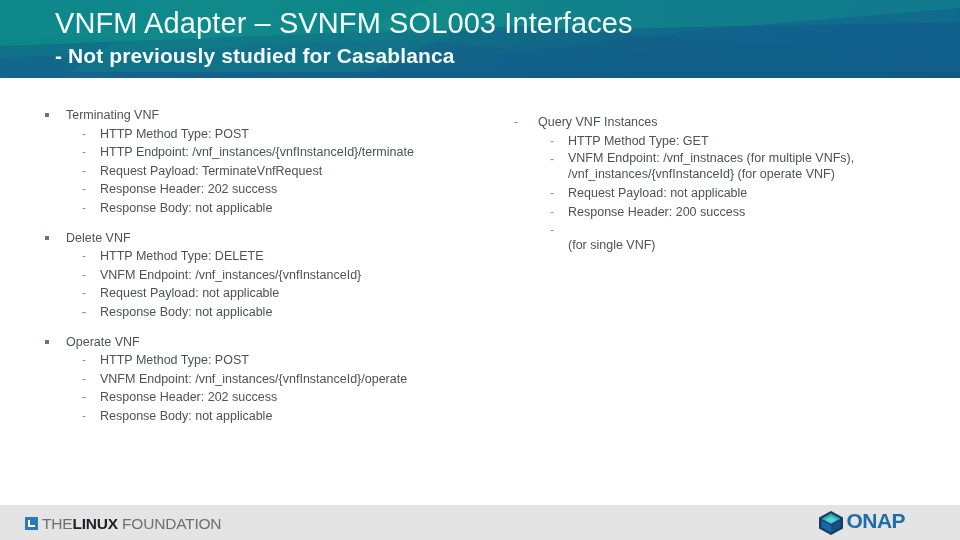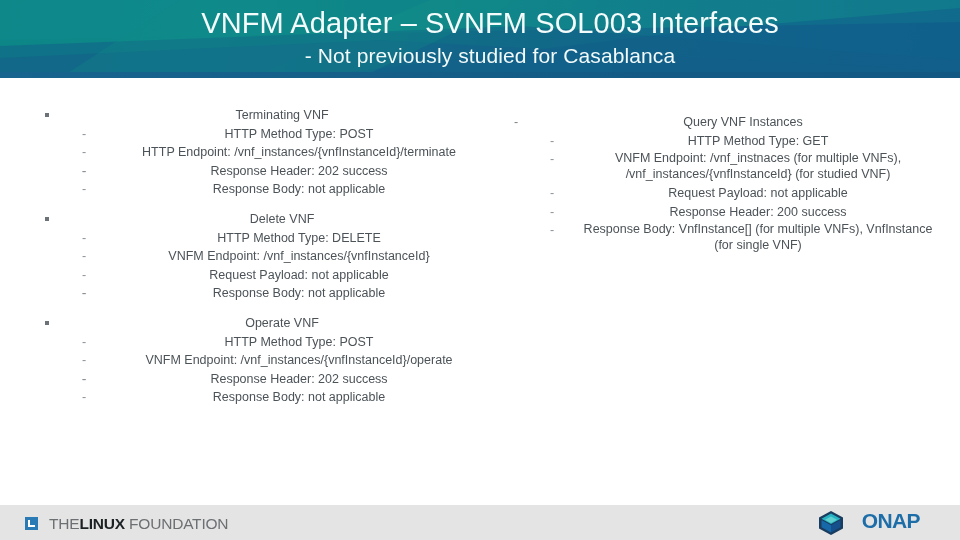--- a/index.html
+++ b/index.html
@@ -13,21 +13,20 @@
     background: #ffffff;
     font-family: "Liberation Sans", sans-serif;
     -webkit-font-smoothing: antialiased;
   }
 
   .slide {
     position: relative;
     width: 960px;
     height: 436px;
     background: #ffffff;
-    text-align: center;
   }
 
   
   .header {
     position: absolute;
     left: 0;
     top: 0;
     width: 960px;
     height: 78px;
     overflow: hidden;
@@ -60,21 +59,21 @@
     line-height: 38px;
     color: #f4fbfb;
     font-weight: 400;
     letter-spacing: 0.1px;
     white-space: nowrap;
   }
   .title-sub {
     font-size: 21px;
     line-height: 28px;
     color: #f2fafa;
-    font-weight: 400;
+    font-weight: 700;
     letter-spacing: 0.1px;
     white-space: nowrap;
   }
 
   
   .col {
     position: absolute;
     color: #4c5358;
   }
   .col-left {
@@ -155,21 +154,20 @@
     background: #e4e4e4;
   }
 
   .lf-logo {
     position: absolute;
     left: 25px;
     top: 9px;
     display: flex;
     align-items: center;
     height: 18px;
-    gap: 7px;
   }
   .lf-mark {
     position: relative;
     width: 13px;
     height: 13px;
     background: #2a7ab5;
     margin-right: 4px;
     flex: none;
   }
   .lf-mark::after {
@@ -263,20 +261,21 @@
       <div class="l2">
         <span class="dash2">-</span>
         <span>HTTP Method Type: POST</span>
       </div>
       <div class="l2">
         <span class="dash2">-</span>
         <span>HTTP Endpoint: /vnf_instances/{vnfInstanceId}/terminate</span>
       </div>
       <div class="l2">
         <span class="dash2">-</span>
+        <span>Request Payload: TerminateVnfRequest</span>
       </div>
       <div class="l2">
         <span class="dash2">-</span>
         <span>Response Header: 202 success</span>
       </div>
       <div class="l2">
         <span class="dash2">-</span>
         <span>Response Body: not applicable</span>
       </div>
     </div>
@@ -341,33 +340,33 @@
         <span class="dash-marker">-</span>
         <span>Query VNF Instances</span>
       </div>
       <div class="l2">
         <span class="dash2">-</span>
         <span>HTTP Method Type: GET</span>
       </div>
       <div class="l2 wrap">
         <span class="dash2">-</span>
         <span>VNFM Endpoint: /vnf_instnaces  (for multiple VNFs),</span><br>
-        <span>/vnf_instances/{vnfInstanceId}  (for studied VNF)</span>
+        <span>/vnf_instances/{vnfInstanceId}  (for operate VNF)</span>
       </div>
       <div class="l2">
         <span class="dash2">-</span>
         <span>Request Payload: not applicable</span>
       </div>
       <div class="l2">
         <span class="dash2">-</span>
         <span>Response Header: 200 success</span>
       </div>
       <div class="l2 wrap">
         <span class="dash2">-</span>
-        <span>Response Body: VnfInstance[] (for multiple VNFs), VnfInstance</span><br>
+        <br>
         <span>(for single VNF)</span>
       </div>
     </div>
   </div>
 
   <div class="footer">
 
     <div class="lf-logo">
       <span class="lf-mark"></span>
       <span class="lf-word"><span class="lf-the">THE</span><span class="lf-linux">LINUX</span><span class="lf-foundation"> FOUNDATION</span></span>

